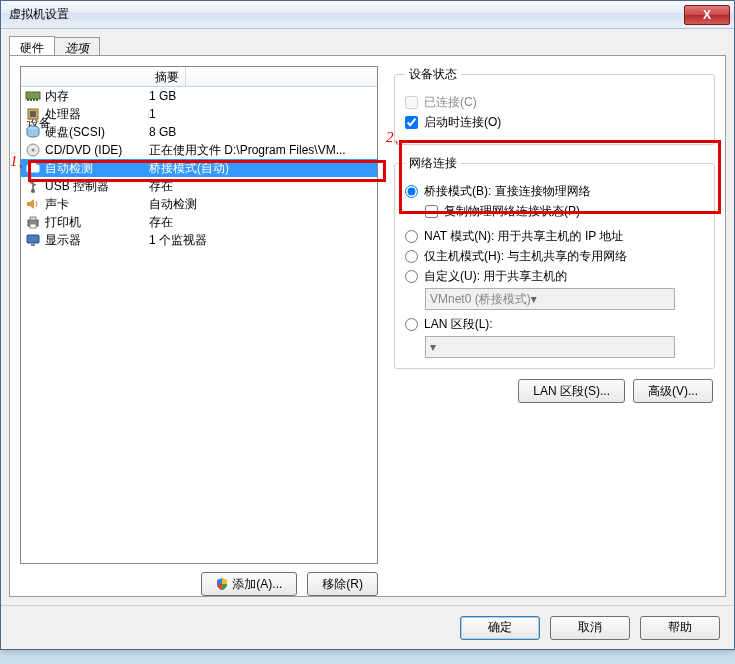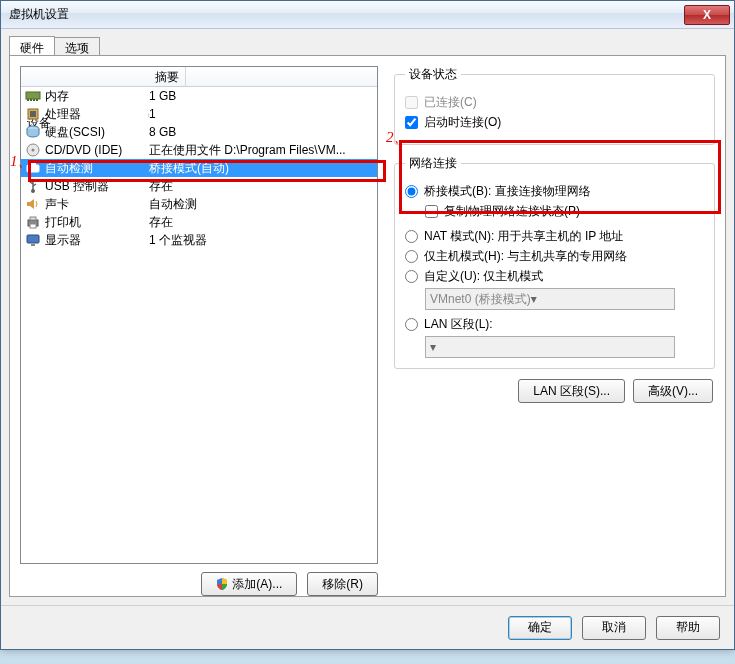--- a/index.html
+++ b/index.html
@@ -4,21 +4,21 @@
 <style>
 * { box-sizing: border-box; font-family: "Microsoft YaHei", "SimSun", Tahoma, sans-serif; font-size: 12px; }
 body { margin: 0; width: 735px; height: 664px; background: linear-gradient(#d0e0f0,#c8dfee); overflow: hidden; }
 .window { position: absolute; left: 0; top: 0; width: 735px; height: 650px; border: 1px solid #4a6a8a; background: #fff; box-shadow: 0 0 8px rgba(0,0,0,.3); }
 .titlebar { height: 28px; background: linear-gradient(#f7fbff,#e4edf7 45%,#d6e2f0 46%,#e8f0fb); border-bottom: 1px solid #b7c7d9; display: flex; align-items: center; padding: 0 4px 0 8px; color: #000; }
 .title-text { flex: 1; }
 .closebtn { width: 46px; height: 20px; background: linear-gradient(#e07a7a,#c94a4a 49%,#b22a2a 50%,#d35a5a); border: 1px solid #7a1a1a; border-radius: 2px; color: #fff; text-align: center; line-height: 18px; font-weight: bold; cursor: pointer; }
 .body { position: absolute; top: 28px; left: 0; right: 0; bottom: 44px; background: #f0f0f0; }
 .tabrow { position: absolute; top: 6px; left: 8px; display: flex; }
 .tab { padding: 3px 10px 4px; border: 1px solid #9a9a9a; border-bottom: none; background: #fff; margin-right: -1px; cursor: pointer; position: relative; top: 1px; }
-.tab.inactive { background: #f0f0f0; top: 2px; padding-top: 2px; }
+.tab.inactive { background: #f0f0f0; top: 2px; padding-top: 2px; font-style: italic; }
 .tabpage { position: absolute; top: 26px; left: 8px; right: 8px; bottom: 8px; border: 1px solid #9a9a9a; background: #fff; }
 .leftpane { position: absolute; left: 10px; top: 10px; width: 358px; height: 498px; border: 1px solid #828790; background: #fff; }
 .listhdr { display: flex; height: 20px; border-bottom: 1px solid #d0d0d0; background: linear-gradient(#fff,#f2f6fb); }
 .listhdr div { padding: 2px 6px; border-right: 1px solid #d8d8d8; }
 .hcol1 { width: 128px; margin-top: 46px; }
 .list { }
 .row { display: flex; height: 18px; align-items: center; padding-left: 4px; cursor: pointer; }
 .row.sel { background: #3399ff; color: #fff; }
 .ic { width: 16px; height: 16px; margin-right: 4px; display: inline-block; }
 .c1 { width: 124px; display: flex; align-items: center; overflow: hidden; white-space: nowrap; }
@@ -30,21 +30,21 @@
 fieldset { border: 1px solid #d0d0d0; border-radius: 3px; margin: 4px 2px 10px; padding: 8px 10px 10px; }
 legend { padding: 0 4px; color: #000; }
 .chk, .rad { display: flex; align-items: center; gap: 6px; margin: 3px 0; cursor: pointer; }
 .chk input, .rad input { margin: 0; }
 .indent { margin-left: 20px; }
 .combo { width: 250px; height: 22px; border: 1px solid #abadb3; background: #f4f4f4; color: #888; padding: 2px 4px; display: flex; align-items: center; justify-content: flex-start; margin-left: 20px; margin-top: 2px; }
 .combo.dis { background: #f0f0f0; }
 .arrow { color: #666; }
 .rightbtns { display: flex; justify-content: flex-end; gap: 8px; margin: 6px 4px 0 0; }
 .footer { position: absolute; bottom: 0; left: 0; right: 0; height: 44px; background: #f0f0f0; border-top: 1px solid #d0d0d0; display: flex; justify-content: flex-end; align-items: center; gap: 10px; padding-right: 14px; }
-.dlgbtn { width: 64px; height: 24px; border: 1px solid #707070; background: linear-gradient(#fdfdfd,#e8e8e8); border-radius: 3px; cursor: pointer; }
+.dlgbtn { width: 80px; height: 24px; border: 1px solid #707070; background: linear-gradient(#fdfdfd,#e8e8e8); border-radius: 3px; cursor: pointer; }
 .dlgbtn.def { border: 1px solid #3c7fb1; box-shadow: 0 0 0 1px #a6d0e7 inset; }
 
 .anno { position: absolute; color: #e00; font-family: "Times New Roman", serif; font-style: italic; font-size: 15px; pointer-events: none; }
 .redbox { position: absolute; border: 3px solid #d00; pointer-events: none; }
 </style>
 </head>
 <body>
 
 <div class="window">
   <div class="titlebar">
@@ -204,21 +204,21 @@
           <label class="rad" style="margin-top:8px">
             <input type="radio" name="nc" style="">
             <span>NAT 模式(N): 用于共享主机的 IP 地址</span>
           </label>
           <label class="rad">
             <input type="radio" name="nc" style="">
             <span>仅主机模式(H): 与主机共享的专用网络</span>
           </label>
           <label class="rad">
             <input type="radio" name="nc" style="">
-            <span>自定义(U): 仅主机模式</span>
+            <span>自定义(U): 用于共享主机的</span>
           </label>
           <div class="combo dis">
             <span>VMnet0 (桥接模式)</span>
             <span class="arrow">▾</span>
           </div>
           <label class="rad" style="margin-top:6px">
             <input type="radio" name="nc" style="">
             <span>LAN 区段(L):</span>
           </label>
           <div class="combo dis">

